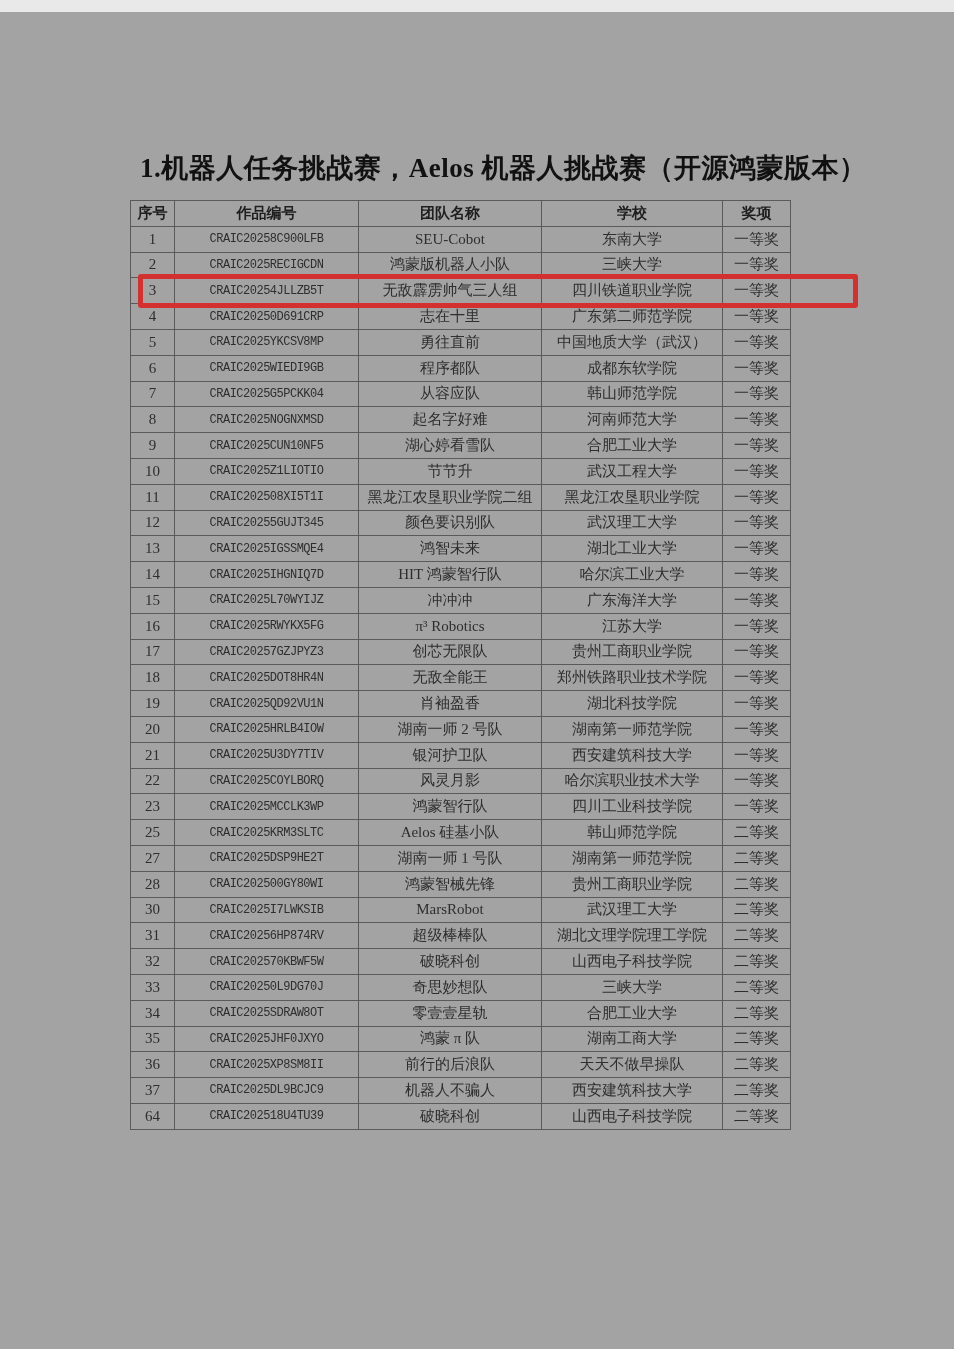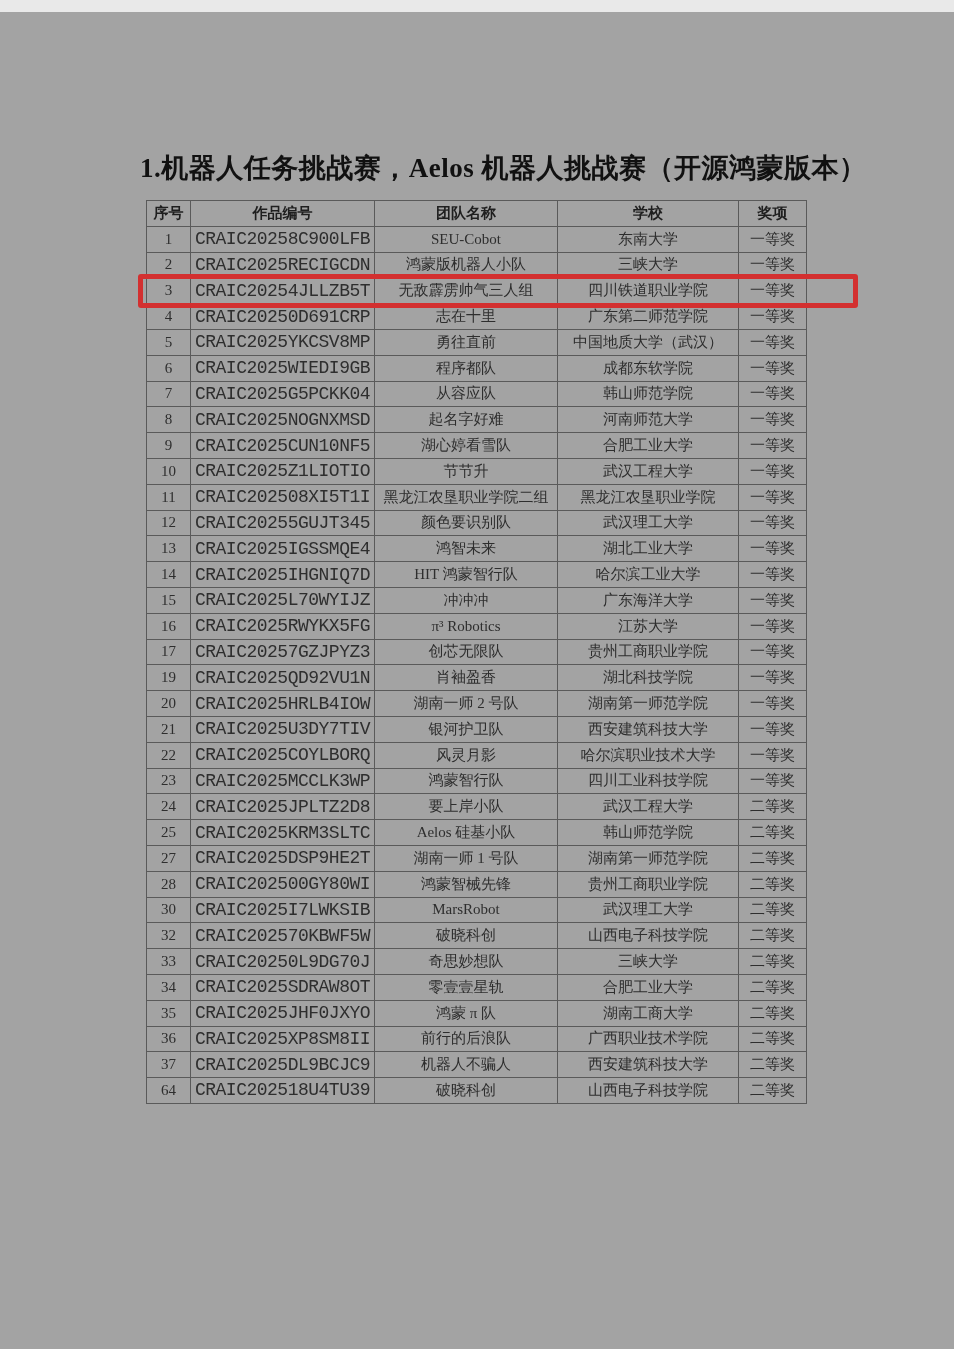--- a/index.html
+++ b/index.html
@@ -22,21 +22,21 @@
     top: 138px;
     width: 690px;
     font-size: 27px;
     font-weight: bold;
     color: #111;
     letter-spacing: 0.5px;
     white-space: nowrap;
   }
   table.results {
     position: absolute;
-    left: 146px;
+    left: 130px;
     top: 188px;
     width: 660px;
     border-collapse: collapse;
     table-layout: fixed;
     font-size: 15px;
     color: #2e2e2e;
   }
   table.results col.c-index  { width: 44px; }
   table.results col.c-id     { width: 184px; }
   table.results col.c-team   { width: 183px; }
@@ -50,21 +50,21 @@
     vertical-align: middle;
     overflow: hidden;
     white-space: nowrap;
   }
   table.results th {
     font-weight: bold;
     color: #1f1f1f;
   }
   td.cell-work-id {
     font-family: "Liberation Mono", "DejaVu Sans Mono", monospace;
-    font-size: 18px;
+    font-size: 12px;
     letter-spacing: -0.5px;
   }
   .highlight-box {
     position: absolute;
     left: 138px;
     top: 260px;
     width: 710px;
     height: 22px;
     border: 5px solid #d33030;
     border-radius: 3px;
@@ -210,20 +210,27 @@
           <td class="cell-award">一等奖</td>
         </tr>
         <tr>
           <td class="cell-index">17</td>
           <td class="cell-work-id">CRAIC20257GZJPYZ3</td>
           <td class="cell-team">创芯无限队</td>
           <td class="cell-school">贵州工商职业学院</td>
           <td class="cell-award">一等奖</td>
         </tr>
         <tr>
+          <td class="cell-index">18</td>
+          <td class="cell-work-id">CRAIC2025DOT8HR4N</td>
+          <td class="cell-team">无敌全能王</td>
+          <td class="cell-school">郑州铁路职业技术学院</td>
+          <td class="cell-award">一等奖</td>
+        </tr>
+        <tr>
           <td class="cell-index">19</td>
           <td class="cell-work-id">CRAIC2025QD92VU1N</td>
           <td class="cell-team">肖袖盈香</td>
           <td class="cell-school">湖北科技学院</td>
           <td class="cell-award">一等奖</td>
         </tr>
         <tr>
           <td class="cell-index">20</td>
           <td class="cell-work-id">CRAIC2025HRLB4IOW</td>
           <td class="cell-team">湖南一师 2 号队</td>
@@ -245,27 +252,20 @@
           <td class="cell-award">一等奖</td>
         </tr>
         <tr>
           <td class="cell-index">23</td>
           <td class="cell-work-id">CRAIC2025MCCLK3WP</td>
           <td class="cell-team">鸿蒙智行队</td>
           <td class="cell-school">四川工业科技学院</td>
           <td class="cell-award">一等奖</td>
         </tr>
         <tr>
-          <td class="cell-index">24</td>
-          <td class="cell-work-id">CRAIC2025JPLTZ2D8</td>
-          <td class="cell-team">要上岸小队</td>
-          <td class="cell-school">武汉工程大学</td>
-          <td class="cell-award">二等奖</td>
-        </tr>
-        <tr>
           <td class="cell-index">25</td>
           <td class="cell-work-id">CRAIC2025KRM3SLTC</td>
           <td class="cell-team">Aelos 硅基小队</td>
           <td class="cell-school">韩山师范学院</td>
           <td class="cell-award">二等奖</td>
         </tr>
         <tr>
           <td class="cell-index">27</td>
           <td class="cell-work-id">CRAIC2025DSP9HE2T</td>
           <td class="cell-team">湖南一师 1 号队</td>
@@ -280,20 +280,27 @@
           <td class="cell-award">二等奖</td>
         </tr>
         <tr>
           <td class="cell-index">30</td>
           <td class="cell-work-id">CRAIC2025I7LWKSIB</td>
           <td class="cell-team">MarsRobot</td>
           <td class="cell-school">武汉理工大学</td>
           <td class="cell-award">二等奖</td>
         </tr>
         <tr>
+          <td class="cell-index">31</td>
+          <td class="cell-work-id">CRAIC20256HP874RV</td>
+          <td class="cell-team">超级棒棒队</td>
+          <td class="cell-school">湖北文理学院理工学院</td>
+          <td class="cell-award">二等奖</td>
+        </tr>
+        <tr>
           <td class="cell-index">32</td>
           <td class="cell-work-id">CRAIC202570KBWF5W</td>
           <td class="cell-team">破晓科创</td>
           <td class="cell-school">山西电子科技学院</td>
           <td class="cell-award">二等奖</td>
         </tr>
         <tr>
           <td class="cell-index">33</td>
           <td class="cell-work-id">CRAIC20250L9DG70J</td>
           <td class="cell-team">奇思妙想队</td>
@@ -311,21 +318,21 @@
           <td class="cell-index">35</td>
           <td class="cell-work-id">CRAIC2025JHF0JXYO</td>
           <td class="cell-team">鸿蒙 π 队</td>
           <td class="cell-school">湖南工商大学</td>
           <td class="cell-award">二等奖</td>
         </tr>
         <tr>
           <td class="cell-index">36</td>
           <td class="cell-work-id">CRAIC2025XP8SM8II</td>
           <td class="cell-team">前行的后浪队</td>
-          <td class="cell-school">广西职业技术学院</td>
+          <td class="cell-school">天天不做早操队</td>
           <td class="cell-award">二等奖</td>
         </tr>
         <tr>
           <td class="cell-index">37</td>
           <td class="cell-work-id">CRAIC2025DL9BCJC9</td>
           <td class="cell-team">机器人不骗人</td>
           <td class="cell-school">西安建筑科技大学</td>
           <td class="cell-award">二等奖</td>
         </tr>
         <tr>

